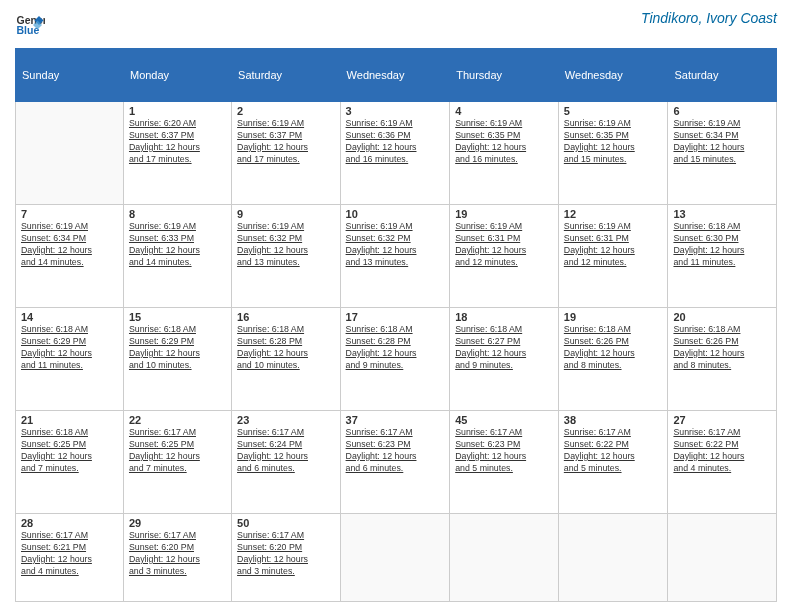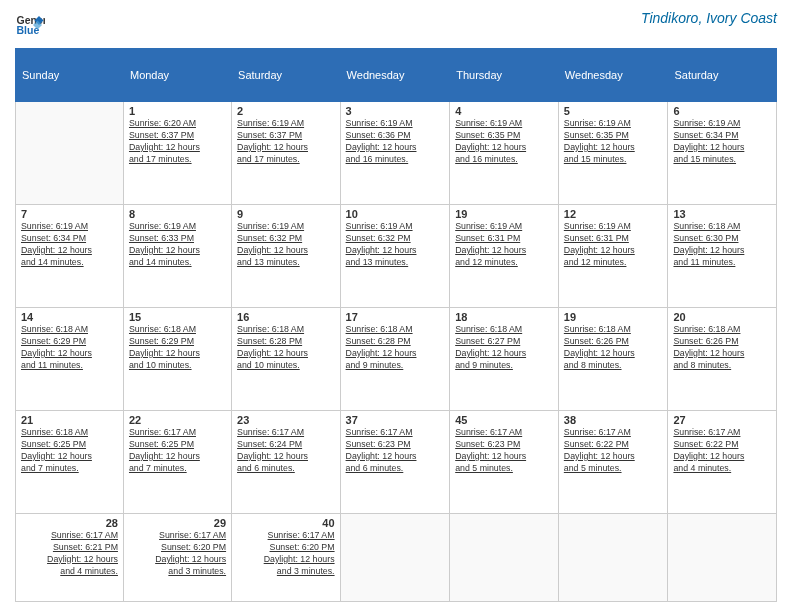--- a/index.html
+++ b/index.html
@@ -79,21 +79,20 @@
       font-size: 8.8px;
       color: #333;
       line-height: 1.35;
       text-decoration: underline;
     }
     .empty-cell {
       background: #f9f9f9;
     }
     .last-row td {
       height: 70px;
-      text-align: right;
     }
   </style>
 </head>
 <body>
 
 <div class="page">
   <div class="header">
     <div class="logo">
       <svg class="logo-icon" viewBox="0 0 40 40">
         <text x="2" y="18" font-size="14" font-weight="bold" fill="#333" font-family="Arial">General</text>
@@ -327,21 +326,21 @@
 and 4 minutes.</div>
           </td>
           <td>
             <span class="day-num">29</span>
             <div class="day-info" style="white-space: pre-line;">Sunrise: 6:17 AM
 Sunset: 6:20 PM
 Daylight: 12 hours
 and 3 minutes.</div>
           </td>
           <td>
-            <span class="day-num">40</span>
+            <span class="day-num">50</span>
             <div class="day-info" style="white-space: pre-line;">Sunrise: 6:17 AM
 Sunset: 6:20 PM
 Daylight: 12 hours
 and 3 minutes.</div>
           </td>
           <td class="empty-cell"></td>
           <td class="empty-cell"></td>
           <td class="empty-cell"></td>
           <td class="empty-cell"></td>
         </tr>

